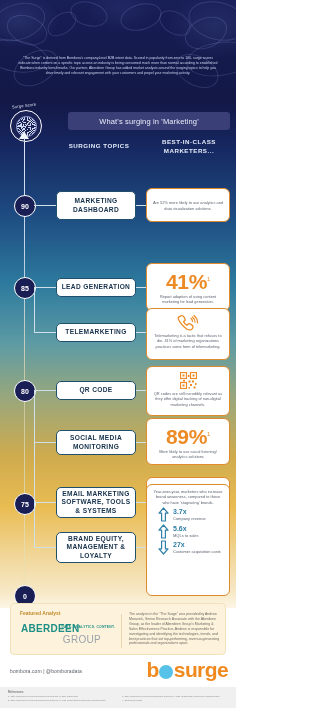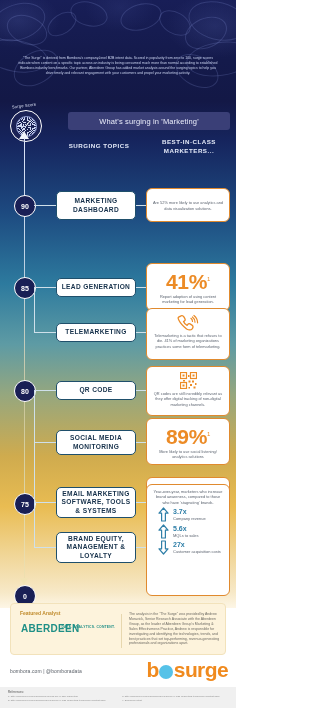--- a/index.html
+++ b/index.html
@@ -368,20 +368,21 @@
         <div class="arrow-num">27x</div>
         <div class="arrow-lbl">Customer acquisition costs</div>
       </div>
     </div>
   </div>
 
   <div class="analyst-wrap">
     <div class="analyst-title">Featured Analyst</div>
     <div class="aberdeen">
       <div class="ab-1">ABERDEEN</div>
+      <div class="ab-2">GROUP</div>
       <div class="ab-tag">DATA. ANALYTICS. CONTENT.</div>
     </div>
     <div class="ab-div"></div>
     <div class="analyst-body">The analysis in the "The Surge" was provided by Andrew Moravick, Senior Research Associate with the Aberdeen Group, as the leader of Aberdeen Group's Marketing &amp; Sales Effectiveness Practice, Andrew is responsible for investigating and identifying the technologies, trends, and best practices that set top-performing, revenue-generating professionals and organizations apart.</div>
   </div>
 
   <div class="footer">
     <div class="f-left">bombora.com  |  @bomboradata</div>
     <div class="f-logo">
       <span>b</span>

